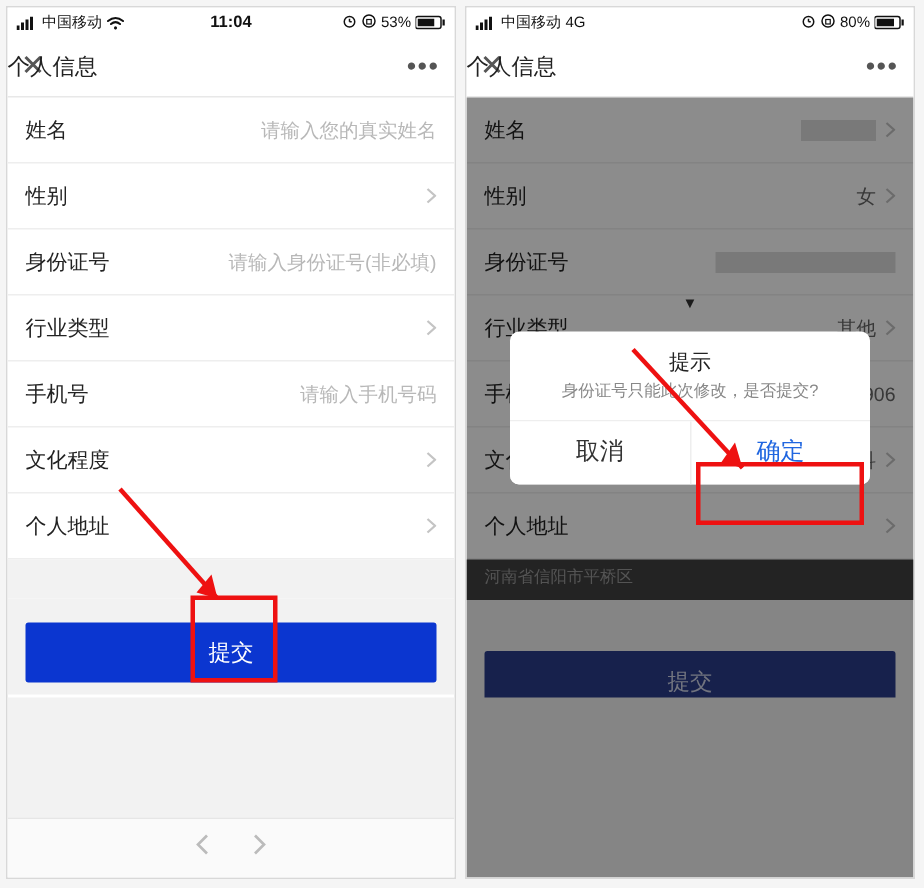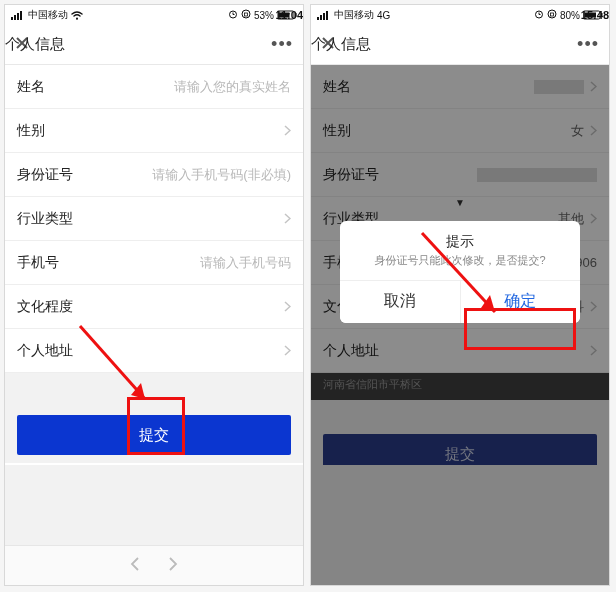--- a/index.html
+++ b/index.html
@@ -31,21 +31,21 @@
       height: 20px;
       display: flex;
       align-items: center;
       padding: 0 6px;
       font-size: 10px;
       color: #111;
       background: #fff;
       justify-content: space-between;
     }
     .status-left, .status-right { display: flex; align-items: center; gap: 3px; }
-    .status-center { position: absolute; left: 0; right: 0; text-align: right; font-weight: 600; font-size: 11px; pointer-events:none;}
+    .status-center { position: absolute; left: 0; right: 0; text-align: center; font-weight: 600; font-size: 11px; pointer-events:none;}
     .bars svg, .wifi svg, .battery svg { display: block; }
     
     .nav-bar {
       height: 40px;
       display: flex;
       align-items: center;
       justify-content: space-between;
       padding: 0 10px;
       border-bottom: 1px solid #e8e8e8;
       background: #fff;
@@ -261,21 +261,21 @@
               <span class="chevron">
                 <svg width="7" height="11">
                   <polyline points="1,1 6,5.5 1,10" stroke="#c4c4c4" stroke-width="1.5" fill="none"></polyline>
                 </svg>
               </span>
             </span>
         </div>
         <div class="row no-chevron">
           <span class="label">身份证号</span>
           <span class="value-wrap">
-              <span class="placeholder">请输入手机号码(非必填)</span>
+              <span class="placeholder">请输入身份证号(非必填)</span>
             </span>
         </div>
         <div class="row">
           <span class="label">行业类型</span>
           <span class="value-wrap">
               <span class="value"></span>
               <span class="chevron">
                 <svg width="7" height="11">
                   <polyline points="1,1 6,5.5 1,10" stroke="#c4c4c4" stroke-width="1.5" fill="none"></polyline>
                 </svg>
@@ -342,21 +342,20 @@
             <svg width="14" height="9">
                 <rect x="0" y="6" width="2" height="3" fill="#111"></rect>
                 <rect x="3" y="4" width="2" height="5" fill="#111"></rect>
                 <rect x="6" y="2" width="2" height="7" fill="#111"></rect>
                 <rect x="9" y="0" width="2" height="9" fill="#111"></rect>
               </svg>
           </span>
           <span>中国移动</span>
           <span>4G</span>
         </div>
-        <div class="status-center">15:48</div>
         <div class="status-right">
           <span>
             <svg width="10" height="10">
                 <circle cx="5" cy="5.5" r="3.5" stroke="#111" stroke-width="1" fill="none"></circle>
                 <line x1="5" y1="5.5" x2="5" y2="3.5" stroke="#111"></line>
                 <line x1="5" y1="5.5" x2="6.5" y2="5.5" stroke="#111"></line>
               </svg>
           </span>
           <span>
             <svg width="10" height="10">

